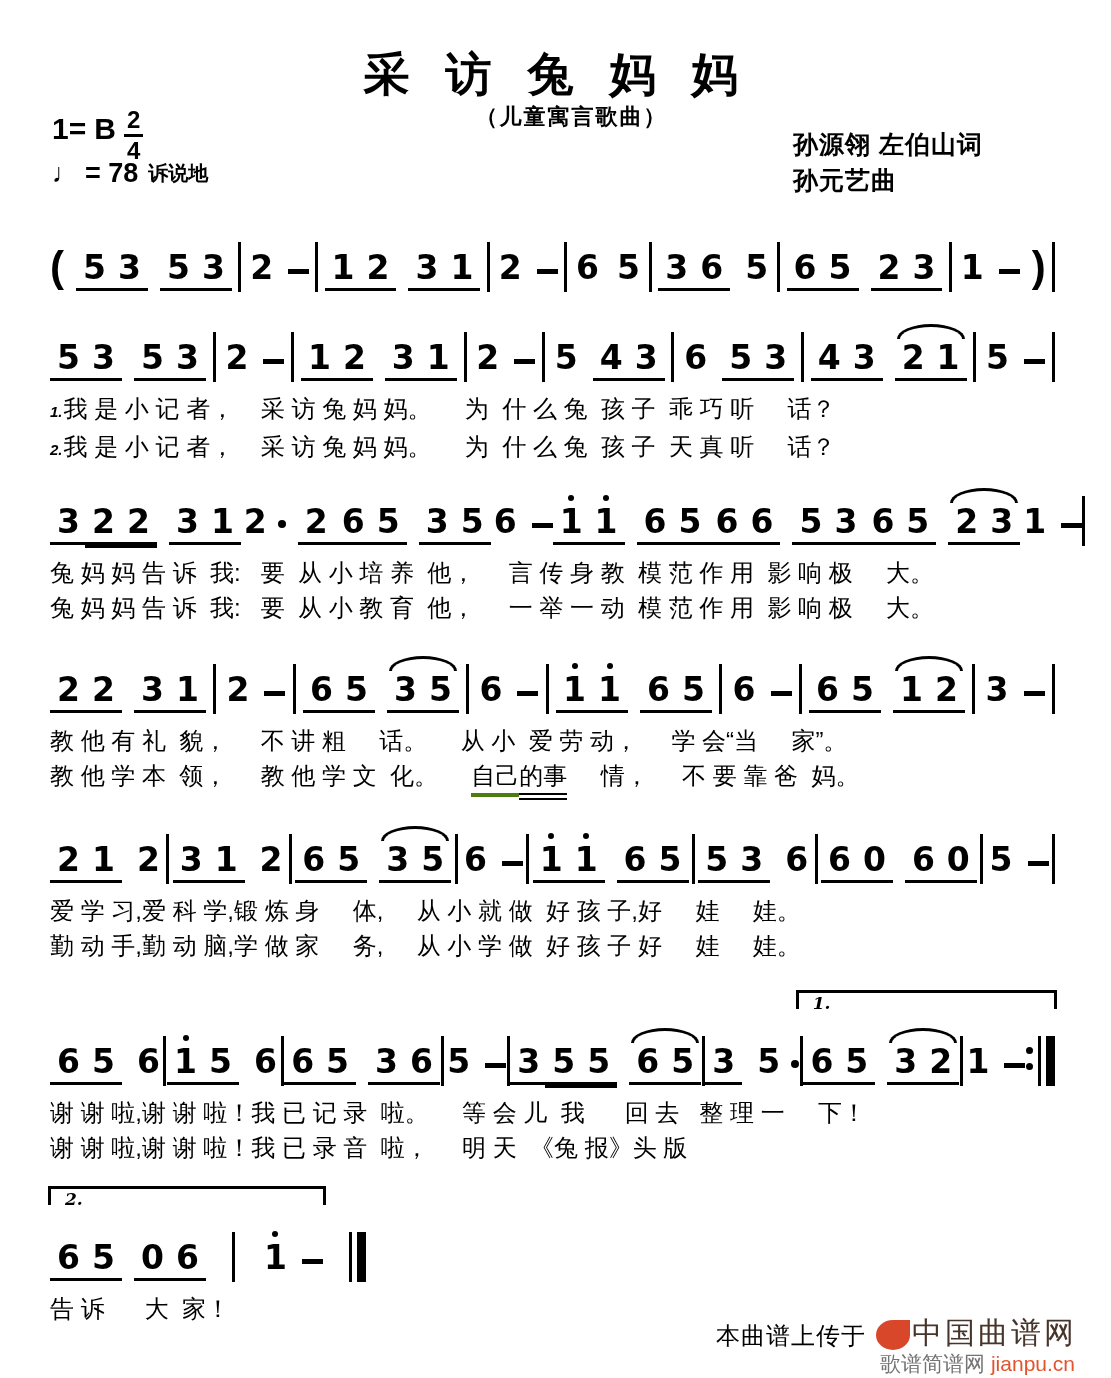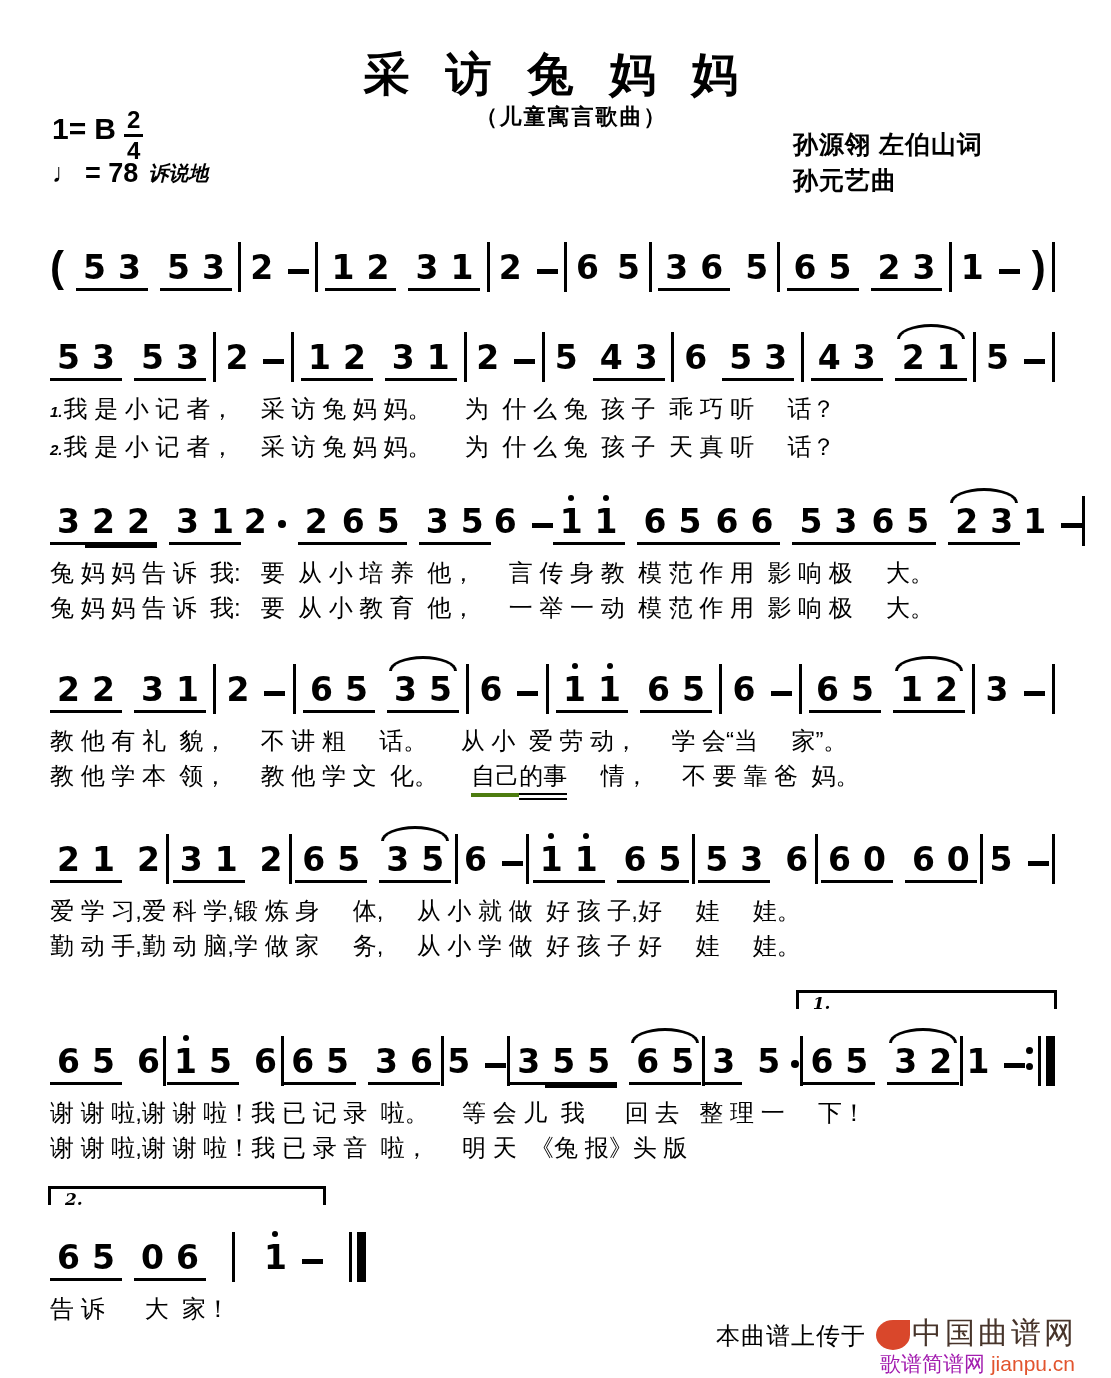--- a/index.html
+++ b/index.html
@@ -10,21 +10,21 @@
   
   .title{position:absolute;top:44px;left:0;width:100%;text-align:center;
     font-size:46px;font-weight:bold;letter-spacing:10px;font-family:"DejaVu Serif","Liberation Serif",serif;}
   .subtitle{position:absolute;top:102px;left:16px;width:100%;text-align:center;
     font-size:22px;font-weight:bold;letter-spacing:2px;}
   .keysig{position:absolute;top:112px;left:52px;font-size:30px;font-weight:bold;display:flex;align-items:flex-start;gap:8px;}
   .frac{display:inline-flex;flex-direction:column;align-items:center;font-size:24px;line-height:1;margin-top:-4px;}
   .frac .num{border-bottom:3px solid #000;padding:0 3px 2px;}
   .frac .den{padding-top:2px;}
   .temporow{position:absolute;top:158px;left:52px;font-size:27px;font-weight:bold;display:flex;align-items:center;gap:6px;}
-  .temporow .feel{font-size:20px;font-weight:bold;margin-left:4px;font-style:italic;}
+  .temporow .feel{font-size:20px;font-weight:bold;margin-left:4px;}
   .credits{position:absolute;top:126px;right:48px;width:270px;font-size:25px;font-weight:bold;letter-spacing:1px;}
   .credits .row{display:flex;line-height:36px;}
   
   #score{position:absolute;left:50px;right:56px;top:0;}
   .system{position:absolute;left:0;right:0;}
   .noterow{display:flex;align-items:flex-end;justify-content:space-between;height:56px;}
   .noterow.compact{justify-content:flex-start;gap:26px;}
   .meas{display:flex;align-items:flex-end;gap:12px;}
   .n{display:inline-block;position:relative;font-size:33px;font-weight:bold;line-height:1;padding:0 3px;
      font-family:"DejaVu Sans","Liberation Sans",sans-serif;}
@@ -588,15 +588,15 @@
     </div>
   </div>
 
 <div class="wm">
   <div class="wm-row1">
     <span class="wm-upload">本曲谱上传于</span>
     <span class="wm-leaf" id="wm-leaf" style="background: rgb(217, 71, 43);"></span>
     <span class="wm-logo" id="wm-logo" style="color: rgb(71, 52, 42);">中国曲谱网</span>
   </div>
   <div class="wm-row2">
-    <span id="wm-alt" style="color: #a21caf;">歌谱简谱网 </span><span id="wm-url" style="color: rgb(226, 84, 46);">jianpu.cn</span>
+    <span id="wm-alt" style="color: #737373;">歌谱简谱网 </span><span id="wm-url" style="color: rgb(226, 84, 46);">jianpu.cn</span>
   </div>
 </div>
 
 </body></html>

